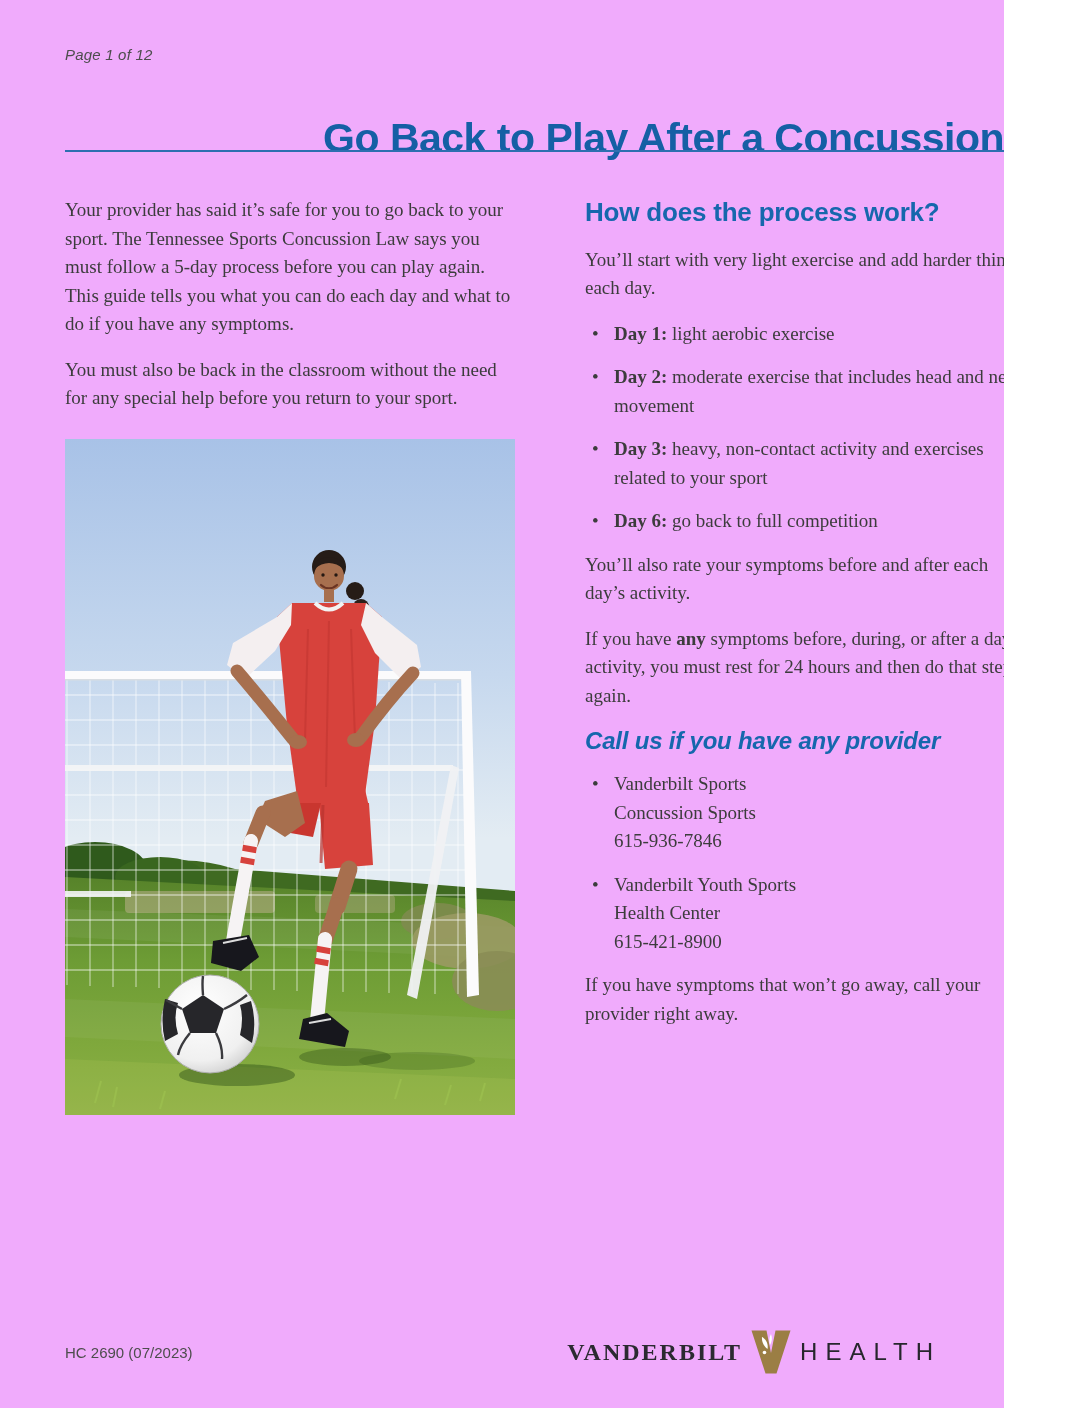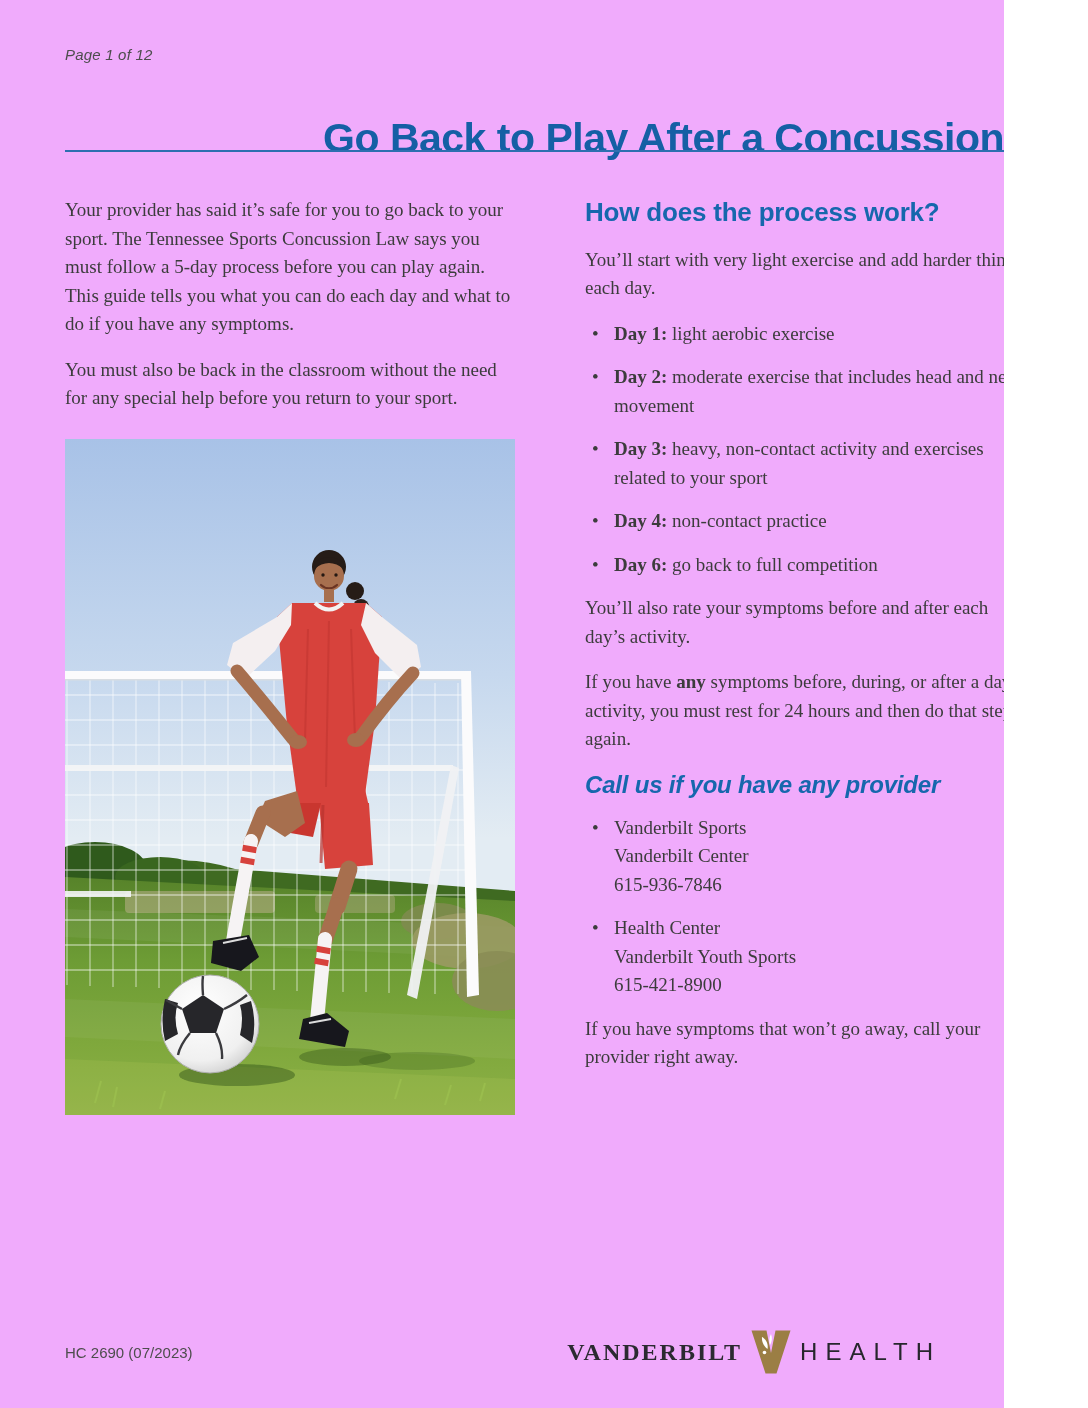--- a/index.html
+++ b/index.html
@@ -210,39 +210,38 @@
     </div>
 
     <div class="col-right">
       <h2 class="section-heading">How does the process work?</h2>
       <p class="serif">You’ll start with very light exercise and add harder things each day.</p>
 
       <ul class="bullets">
         <li><span class="b">Day 1:</span><span> light aerobic exercise</span></li>
         <li><span class="b">Day 2:</span><span> moderate exercise that includes head and neck movement</span></li>
         <li><span class="b">Day 3:</span><span> heavy, non-contact activity and exercises related to your sport</span></li>
-        <li><span class="b">Day 4:</span><span> non-contact practice</span></li>
         <li><span class="b">Day 6:</span><span> go back to full competition</span></li>
       </ul>
 
       <p class="serif">You’ll also rate your symptoms before and after each day’s activity.</p>
 
       <p class="serif"><span>If you have </span><span class="b">any</span><span> symptoms before, during, or after a day’s activity, you must rest for 24 hours and then do that step again.</span></p>
 
       <h3 class="call-heading">Call us if you have any provider</h3>
 
       <ul class="bullets">
         <li>
           <span class="contact-line">Vanderbilt Sports</span>
-          <span class="contact-line">Vanderbilt Center</span>
+          <span class="contact-line">Concussion Sports</span>
           <span class="contact-line">615-936-7846</span>
         </li>
         <li>
+          <span class="contact-line">Vanderbilt Youth Sports</span>
           <span class="contact-line">Health Center</span>
-          <span class="contact-line">Vanderbilt Youth Sports</span>
           <span class="contact-line">615-421-8900</span>
         </li>
       </ul>
 
       <p class="serif">If you have symptoms that won’t go away, call your provider right away.</p>
     </div>
   </div>
 
   <div class="footer">
     <div class="doc-code">HC 2690 (07/2023)</div>

